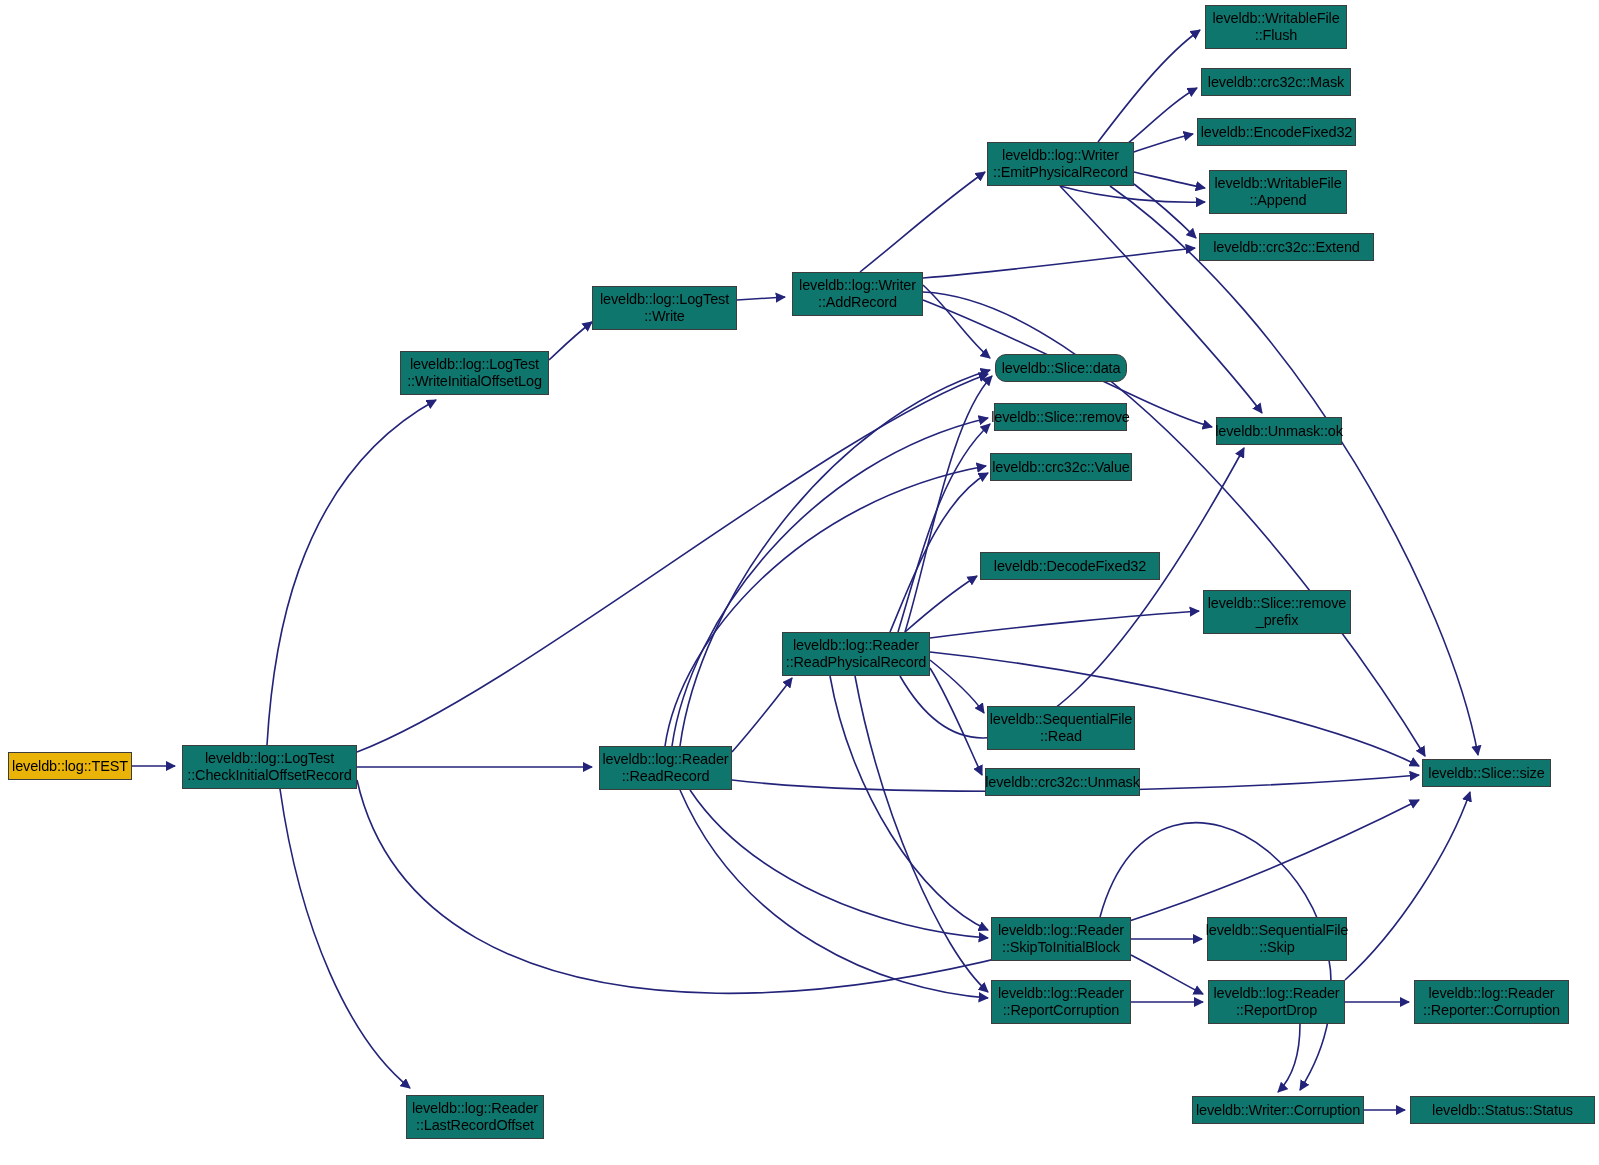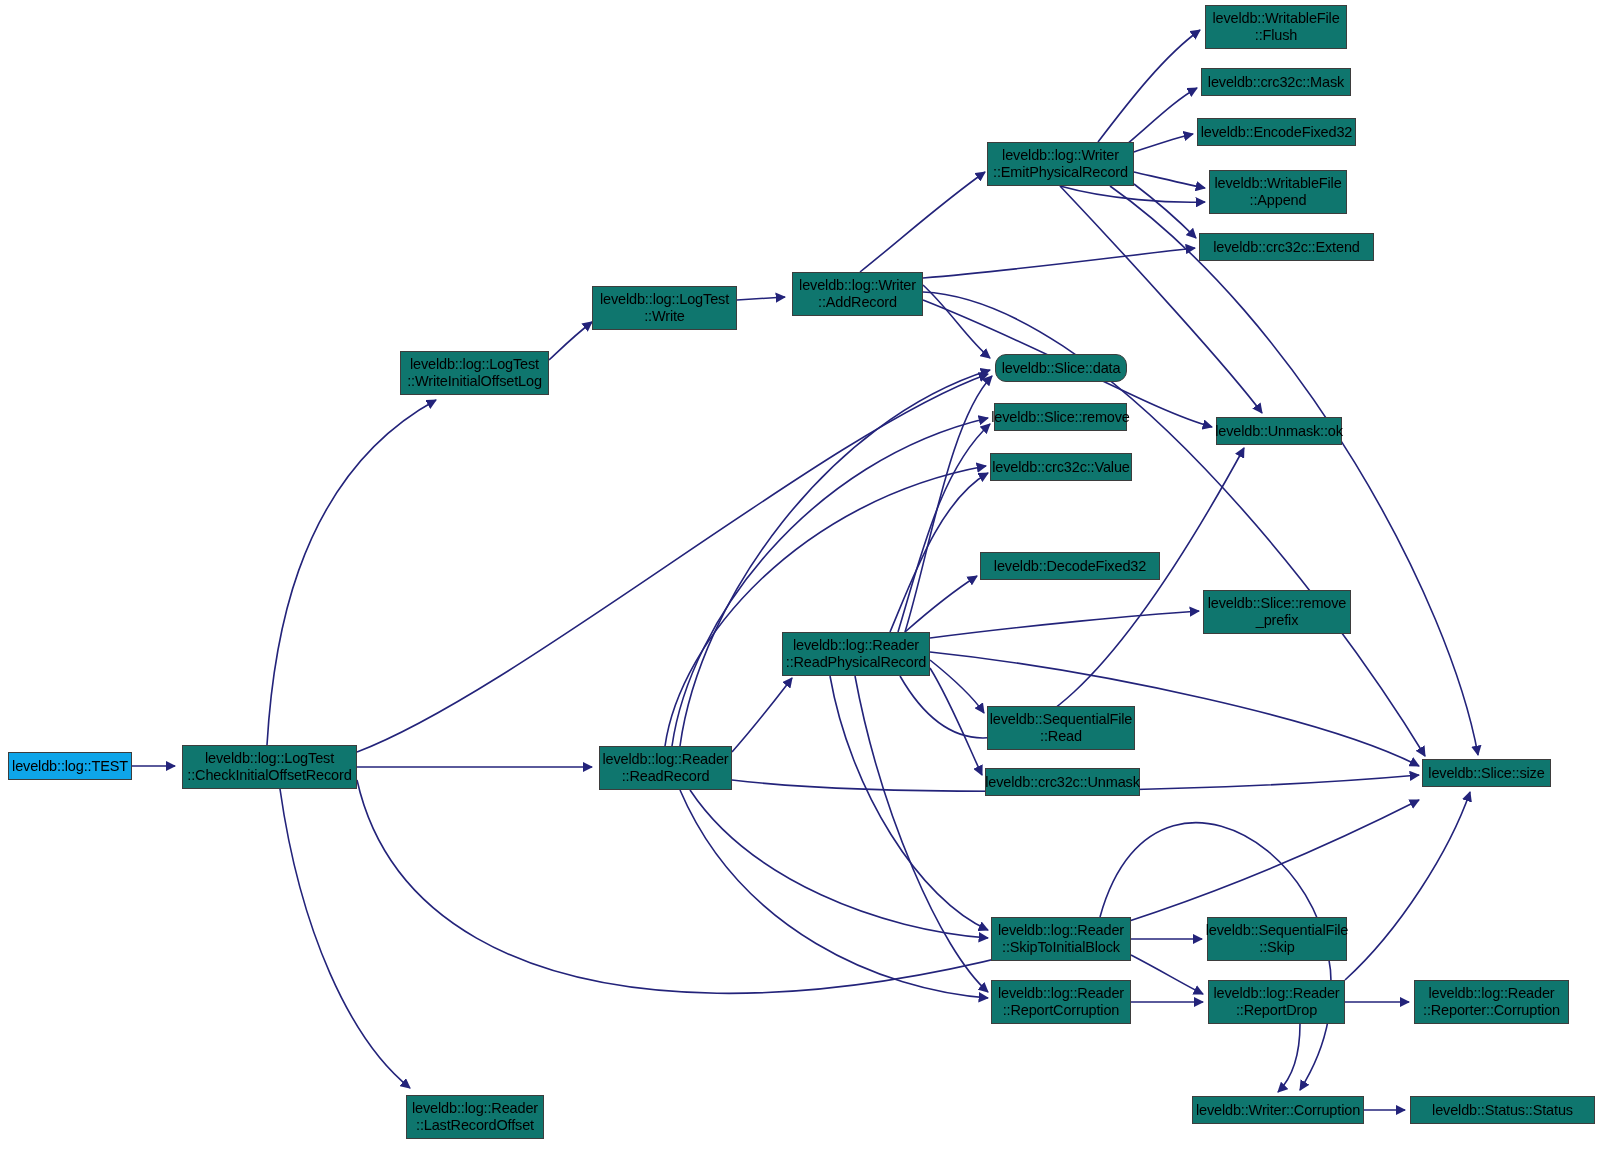--- a/index.html
+++ b/index.html
@@ -33,21 +33,21 @@
     align-items: center;
     justify-content: center;
     text-align: center;
     font-size: 14.5px;
     line-height: 17px;
     letter-spacing: -0.15px;
     white-space: pre;
     z-index: 5;
   }
   .node.root {
-    background: #0ea5e9;
+    background: #eab308;
     border-color: #3d3d3d;
   }
   .node .lbl {
     display: block;
     padding: 0 4px;
   }
 </style>
 </head>
 <body>
 

